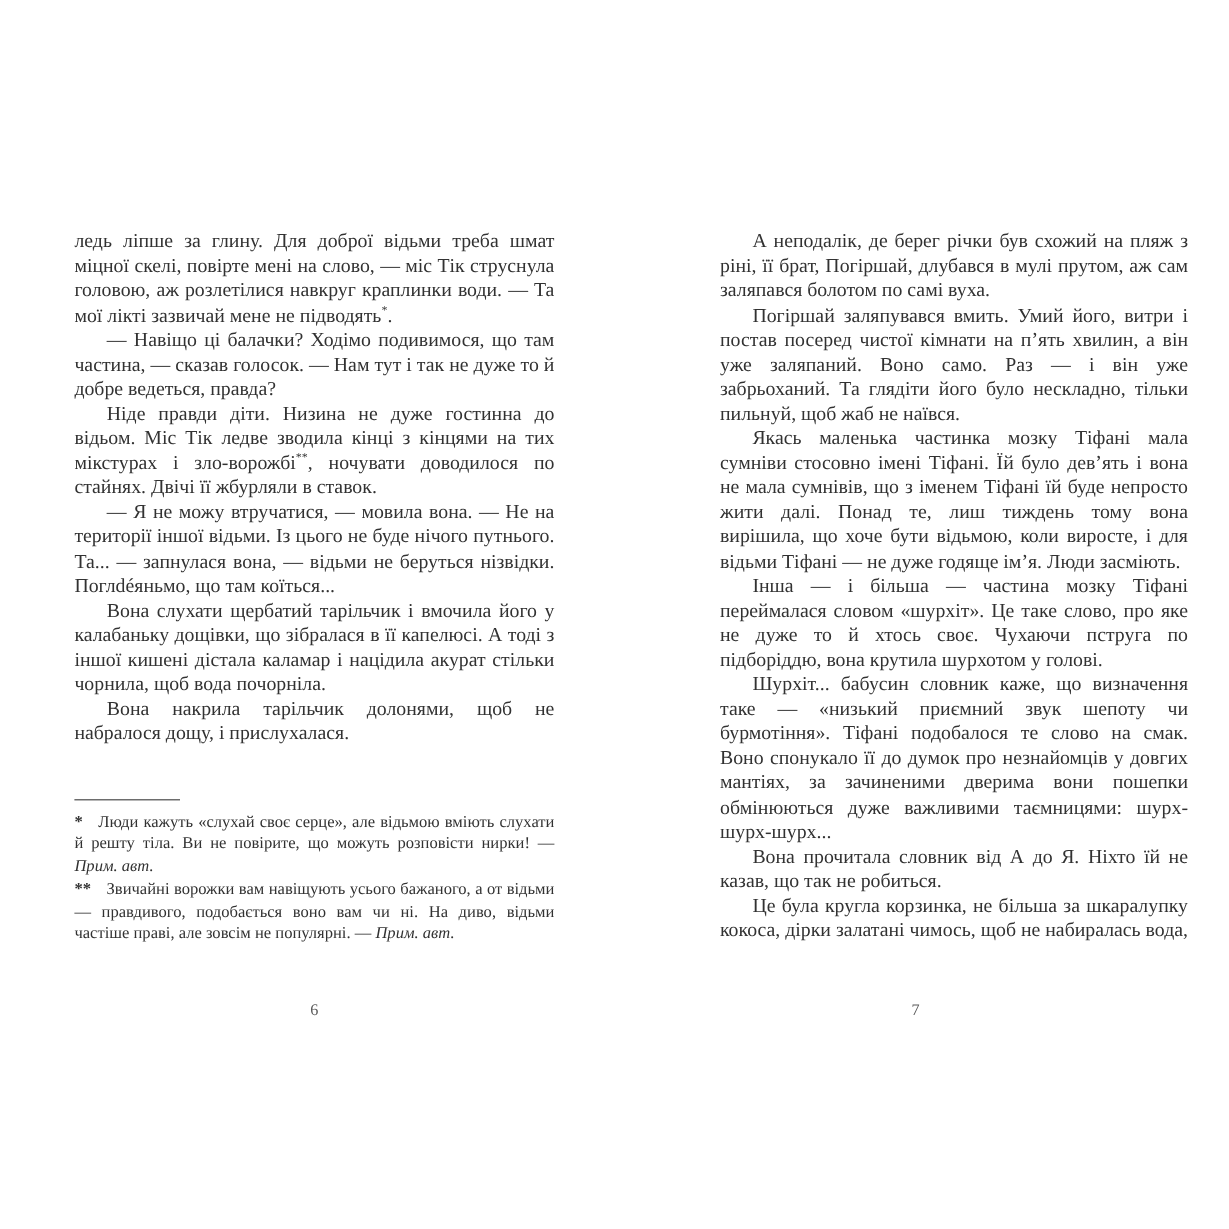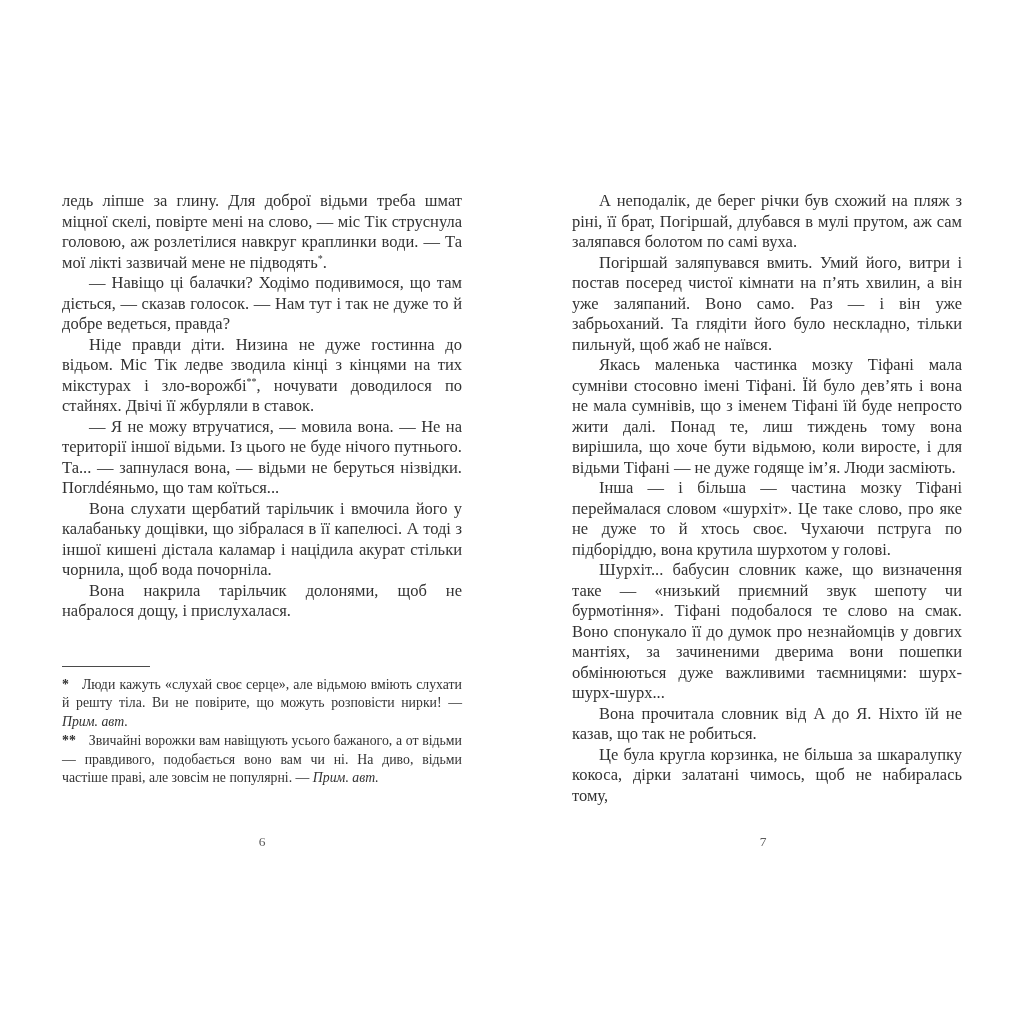--- a/index.html
+++ b/index.html
@@ -21,21 +21,21 @@
     background: #ffffff;
   }
   .column {
     position: absolute;
     top: 191px;
     font-size: 16.5px;
     line-height: 20.5px;
     text-align: justify;
   }
   .col-left  { left: 62px;  width: 400px; }
-  .col-right { left: 572px; width: 390px; }
+  .col-right { left: 600px; width: 390px; }
   p.para { margin: 0; padding: 0; }
   p.indent { text-indent: 27px; }
   .fnref {
     font-size: 10px;
     line-height: 0;
     vertical-align: super;
   }
   .section-gap { height: 31px; }
   .footnote-block { margin-top: 13px; }
   .fn-rule {
@@ -65,21 +65,21 @@
   .pn-left  { left: 62px;  width: 400px; }
   .pn-right { left: 568px; width: 390px; }
 </style>
 </head>
 <body>
 
 <div class="spread">
 
   <div class="column col-left">
     <p class="para"><span>ледь ліпше за глину. Для доброї відьми треба шмат міцної скелі, повірте мені на слово, — міс Тік струснула головою, аж розлетілися навкруг краплинки води. — Та мої лікті зазвичай мене не підводять</span><sup class="fnref">*</sup><span>.</span></p>
-    <p class="para indent">— Навіщо ці балачки? Ходімо подивимося, що там діється, — сказав голосок. — Нам тут і так не дуже то й добре ведеться, правда?</p>
+    <p class="para indent">— Навіщо ці балачки? Ходімо подивимося, що там частина, — сказав голосок. — Нам тут і так не дуже то й добре ведеться, правда?</p>
     <p class="para indent"><span>Ніде правди діти. Низина не дуже гостинна до відьом. Міс Тік ледве зводила кінці з кінцями на тих мікстурах і зло-ворожбі</span><sup class="fnref">**</sup><span>, ночувати доводилося по стайнях. Двічі її жбурляли в ставок.</span></p>
     <p class="para indent">— Я не можу втручатися, — мовила вона. — Не на території іншої відьми. Із цього не буде нічого путнього. Та... — запнулася вона, — відьми не беруться нізвідки. Поглdéяньмо, що там коїться...</p>
     <p class="para indent">Вона слухати щербатий тарільчик і вмочила його у калабаньку дощівки, що зібралася в її капелюсі. А тоді з іншої кишені дістала каламар і націдила акурат стільки чорнила, щоб вода почорніла.</p>
     <p class="para indent">Вона накрила тарільчик долонями, щоб не набралося дощу, і прислухалася.</p>
 
     <div class="section-gap"></div>
 
 
     <div class="footnote-block">
       <div class="fn-rule"></div>
@@ -88,19 +88,19 @@
     </div>
   </div>
 
   <div class="column col-right">
     <p class="para indent">А неподалік, де берег річки був схожий на пляж з ріні, її брат, Погіршай, длубався в мулі прутом, аж сам заляпався болотом по самі вуха.</p>
     <p class="para indent">Погіршай заляпувався вмить. Умий його, витри і постав посеред чистої кімнати на п’ять хвилин, а він уже заляпаний. Воно само. Раз — і він уже забрьоханий. Та глядіти його було нескладно, тільки пильнуй, щоб жаб не наївся.</p>
     <p class="para indent">Якась маленька частинка мозку Тіфані мала сумніви стосовно імені Тіфані. Їй було дев’ять і вона не мала сумнівів, що з іменем Тіфані їй буде непросто жити далі. Понад те, лиш тиждень тому вона вирішила, що хоче бути відьмою, коли виросте, і для відьми Тіфані — не дуже годяще ім’я. Люди засміють.</p>
     <p class="para indent">Інша — і більша — частина мозку Тіфані переймалася словом «шурхіт». Це таке слово, про яке не дуже то й хтось своє. Чухаючи пструга по підборіддю, вона крутила шурхотом у голові.</p>
     <p class="para indent">Шурхіт... бабусин словник каже, що визначення таке — «низький приємний звук шепоту чи бурмотіння». Тіфані подобалося те слово на смак. Воно спонукало її до думок про незнайомців у довгих мантіях, за зачиненими дверима вони пошепки обмінюються дуже важливими таємницями: шурх-шурх-шурх...</p>
     <p class="para indent">Вона прочитала словник від А до Я. Ніхто їй не казав, що так не робиться.</p>
-    <p class="para indent">Це була кругла корзинка, не більша за шкаралупку кокоса, дірки залатані чимось, щоб не набиралась тому,</p>
+    <p class="para indent">Це була кругла корзинка, не більша за шкаралупку кокоса, дірки залатані чимось, щоб не набиралась вода,</p>
   </div>
 
   <div class="page-number pn-left">6</div>
   <div class="page-number pn-right">7</div>
 
 </div>
 
 </body></html>

